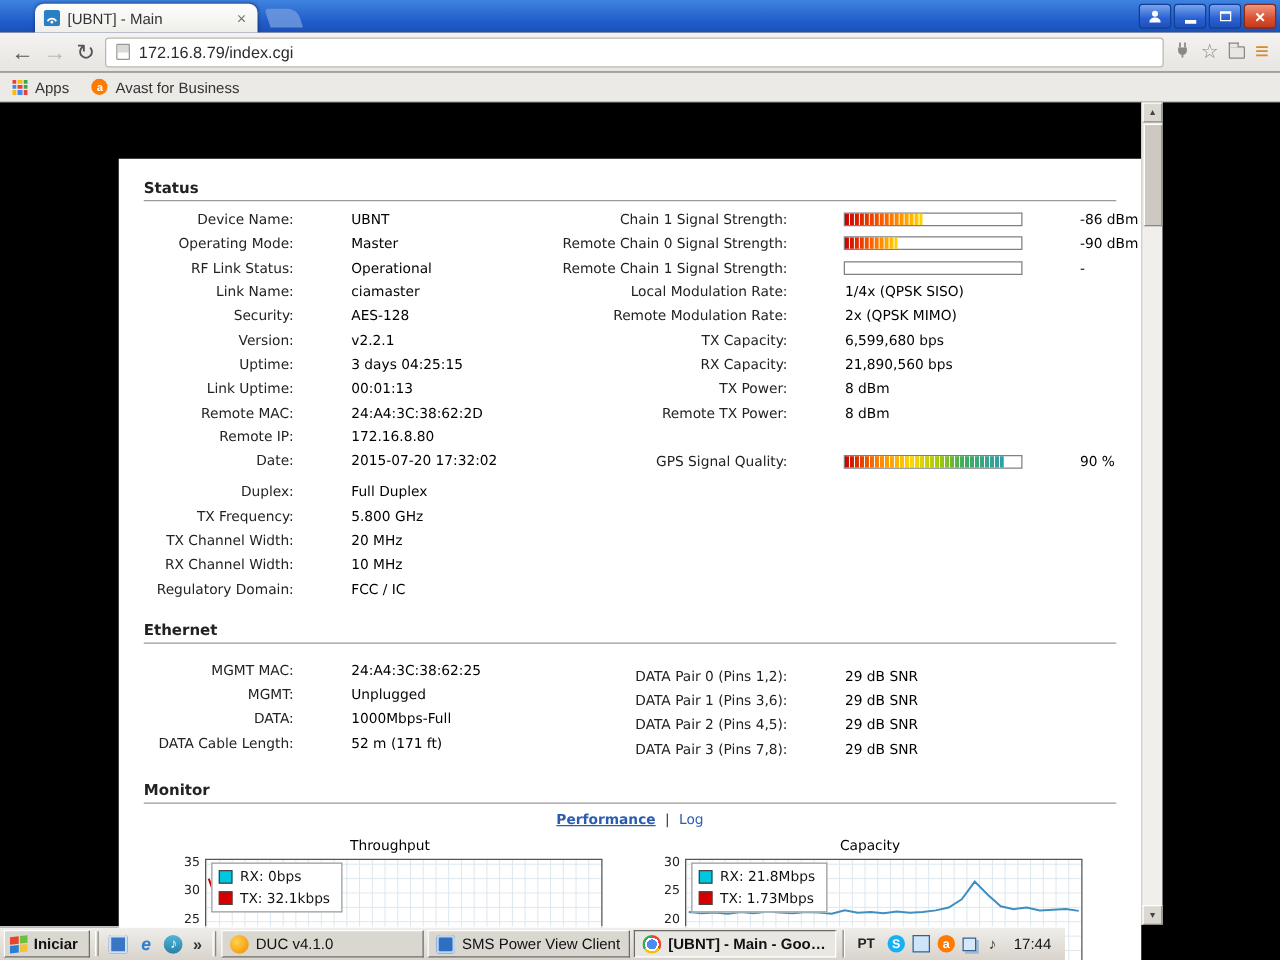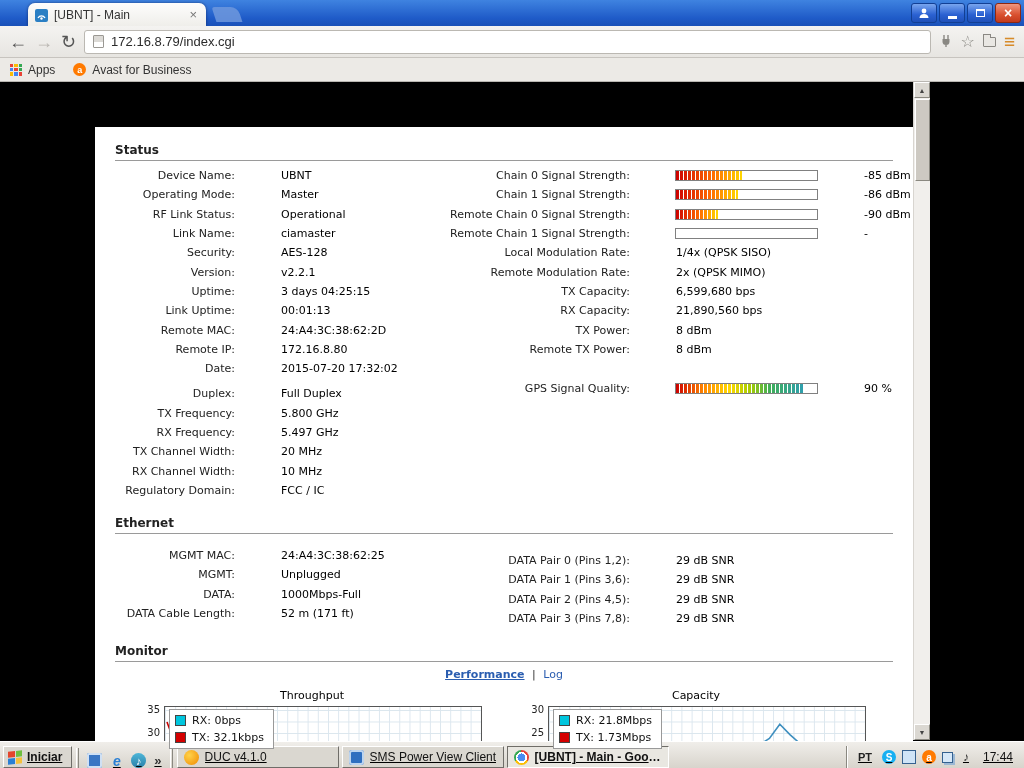--- a/index.html
+++ b/index.html
@@ -101,23 +101,23 @@
 
   
   .scrollbar { position:absolute; left:913px; top:0; width:17px; height:658px; background:#f1efec; border-left:1px solid #d8d5d0; }
   .sb-btn { height:16px; background:#dbd8d2; border:1px solid; border-color:#fff #8a8880 #8a8880 #fff;
     font-size:7px; color:#444; display:flex; align-items:center; justify-content:center; }
   .sb-btn.down { position:absolute; bottom:0; left:0; right:0; }
   .sb-thumb { position:absolute; left:1px; top:17px; width:15px; height:82px; background:#cdc9c2;
     border:1px solid; border-color:#fff #8a8880 #8a8880 #fff; }
 
   
-  .taskbar { position:absolute; left:0; top:741px; width:1024px; height:27px;
+  .taskbar { position:absolute; left:0; top:741px; width:852px; height:27px;
     background:linear-gradient(#f0eeea,#d8d4cc); border-top:1px solid #fff;
-    display:flex; align-items:flex-end; padding:0 3px;text-decoration:underline; }
+    display:flex; align-items:center; padding:0 3px; }
   .start { height:22px; display:flex; align-items:center; gap:5px; padding:0 9px 0 4px;
     background:#dad7d0; border:1px solid; border-color:#fff #6f6d68 #6f6d68 #fff; font-weight:bold; font-size:12px; color:#111; }
   .winflag { width:14px; height:13px; display:grid; grid-template-columns:1fr 1fr; gap:1px; transform:skewY(-6deg); }
   .winflag i:nth-child(1){background:#e4452c}.winflag i:nth-child(2){background:#6fbf3f}
   .winflag i:nth-child(3){background:#2a7fd4}.winflag i:nth-child(4){background:#f5c03a}
   .grip { width:3px; height:20px; border-left:1px solid #fff; border-right:1px solid #8a8880; margin:0 4px; }
   .ql { display:flex; align-items:center; gap:7px; padding:0 4px; }
   .ql-icon { width:15px; height:15px; border-radius:2px; display:flex; align-items:center; justify-content:center;
     font-size:11px; font-weight:bold; color:#fff; }
   .chev { font-size:13px; font-weight:bold; color:#333; margin:0 4px; }
@@ -269,46 +269,35 @@
             <div>
                 <div class="row">
                   <span class="lbl">Duplex:</span>
                   <span class="val">Full Duplex</span>
                 </div>
                 <div class="row">
                   <span class="lbl">TX Frequency:</span>
                   <span class="val">5.800 GHz</span>
                 </div>
                 <div class="row">
-                  <span class="lbl">RX Frequency:</span>
-                  <span class="val">5.497 GHz</span>
-                </div>
-                <div class="row">
                   <span class="lbl">TX Channel Width:</span>
                   <span class="val">20 MHz</span>
                 </div>
                 <div class="row">
                   <span class="lbl">RX Channel Width:</span>
                   <span class="val">10 MHz</span>
                 </div>
                 <div class="row">
                   <span class="lbl">Regulatory Domain:</span>
                   <span class="val">FCC / IC</span>
                 </div>
               </div>
           </div>
           <div class="col-r">
             <div>
-                <div class="row">
-                  <span class="lbl">Chain 0 Signal Strength:</span>
-                  <span class="bar">
-                    <span class="fill" style="width:47%"></span>
-                  </span>
-                  <span class="val">-85 dBm</span>
-                </div>
                 <div class="row">
                   <span class="lbl">Chain 1 Signal Strength:</span>
                   <span class="bar">
                     <span class="fill" style="width:44%"></span>
                   </span>
                   <span class="val">-86 dBm</span>
                 </div>
                 <div class="row">
                   <span class="lbl">Remote Chain 0 Signal Strength:</span>
                   <span class="bar">

